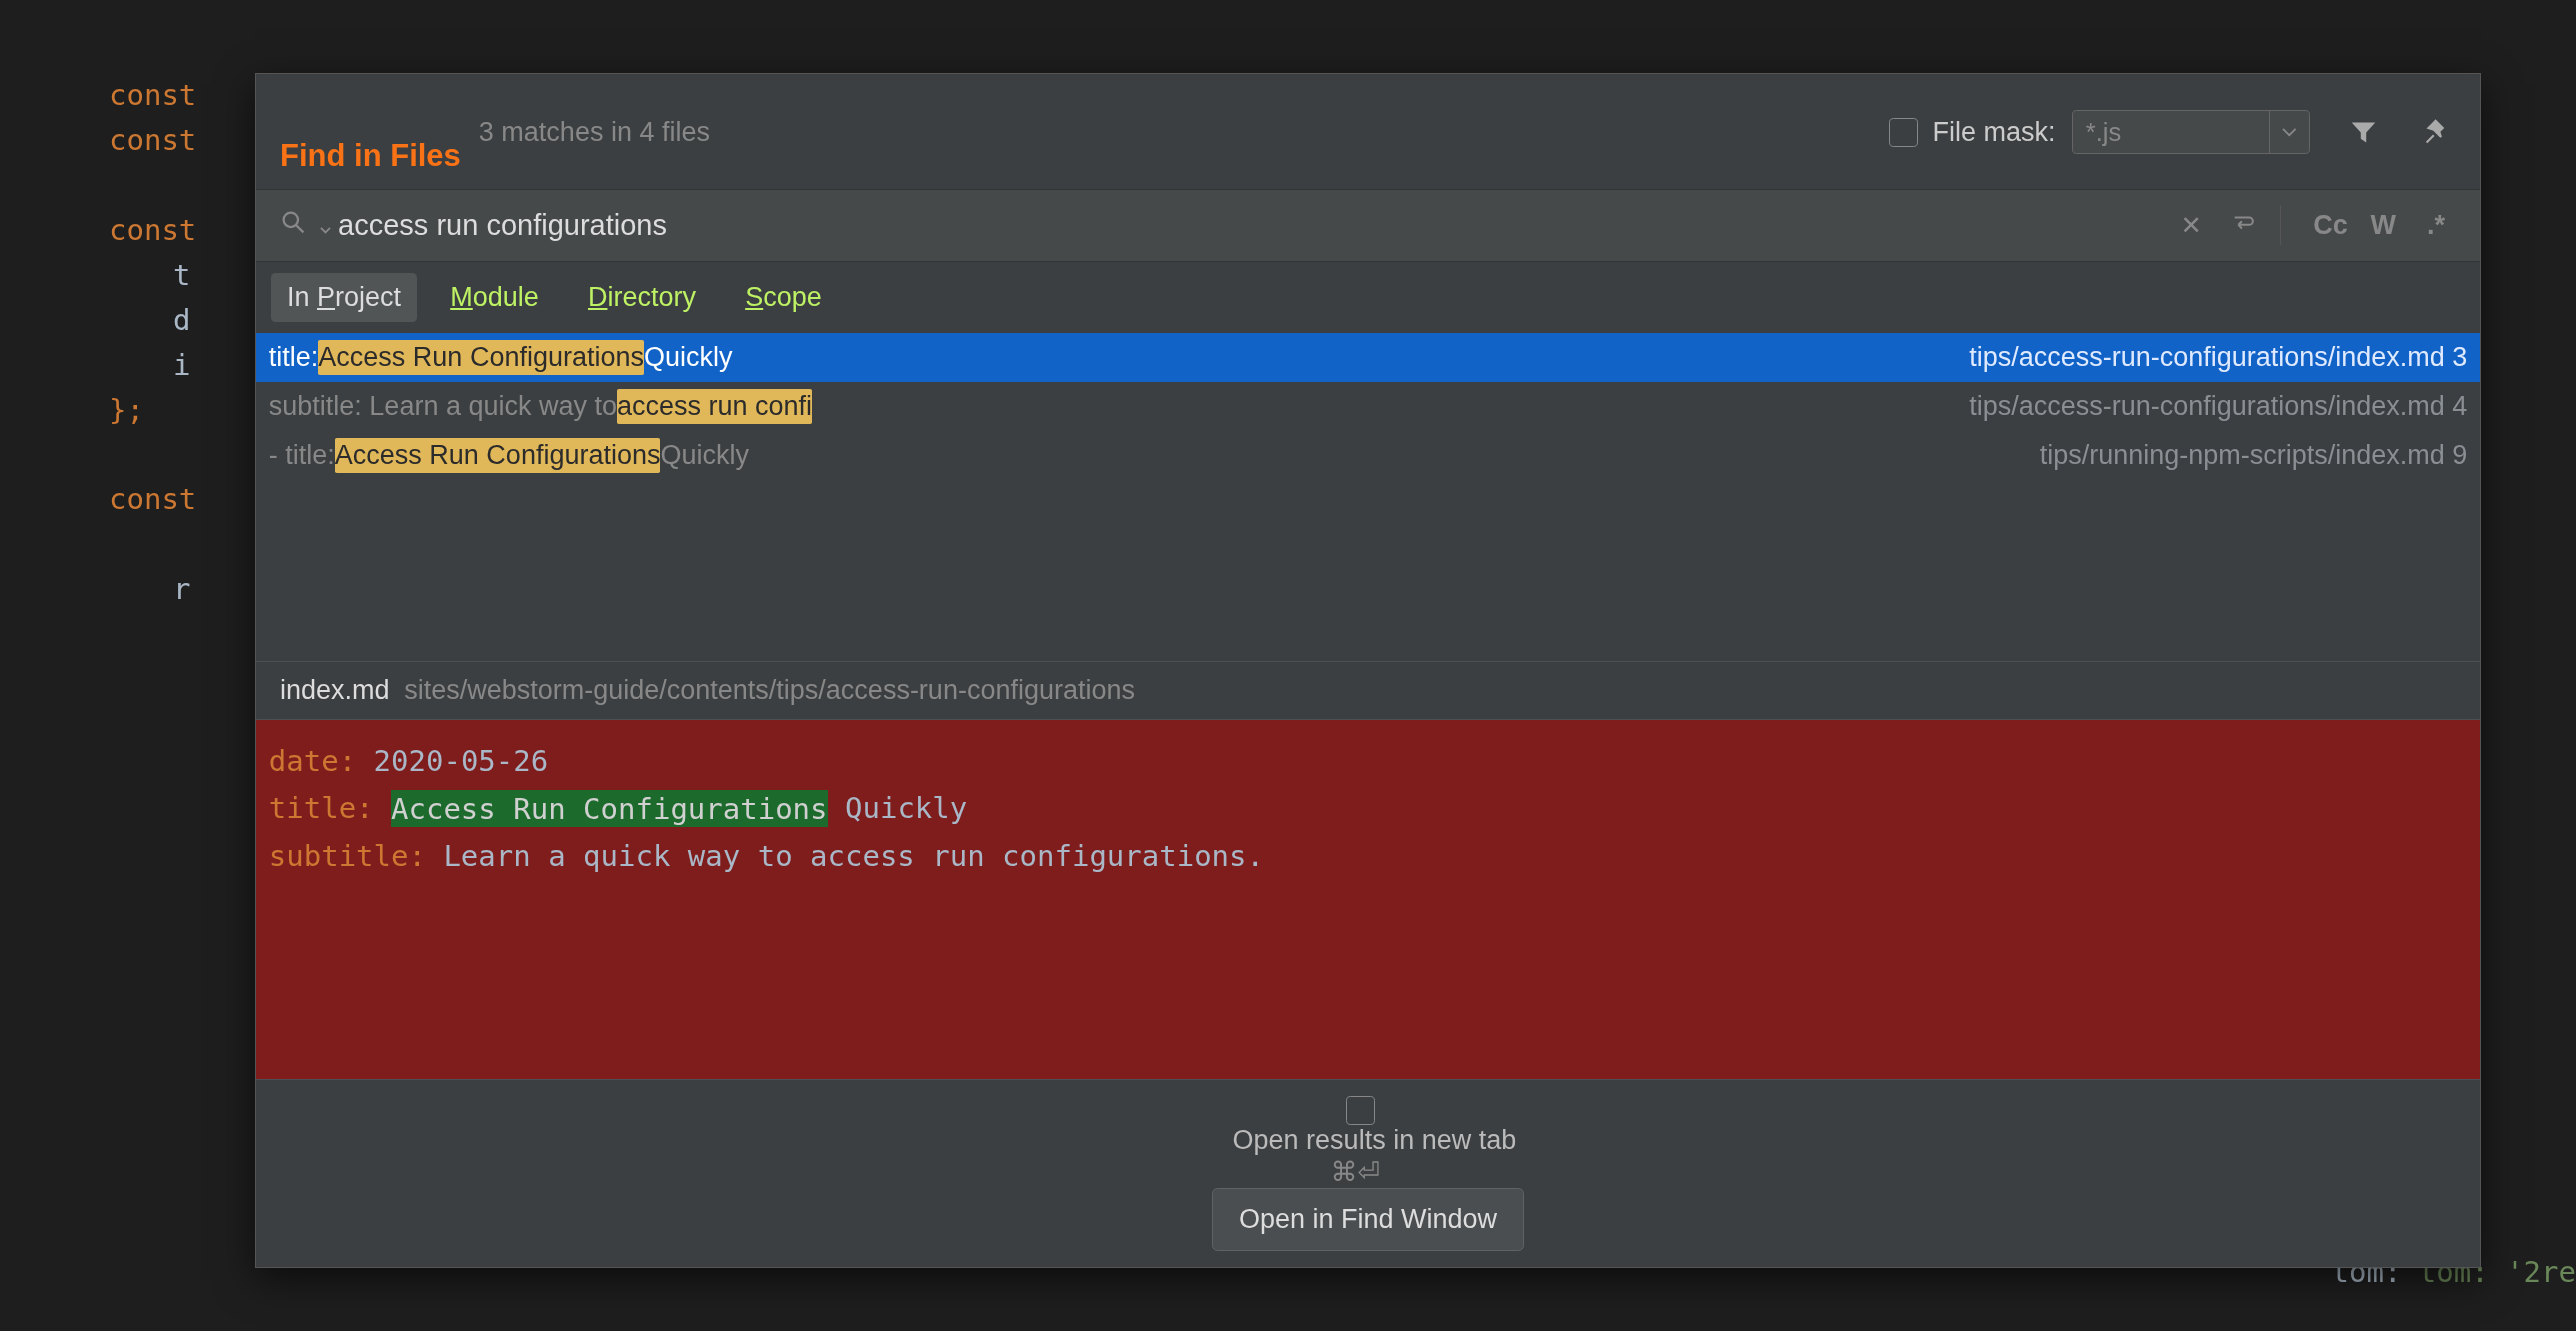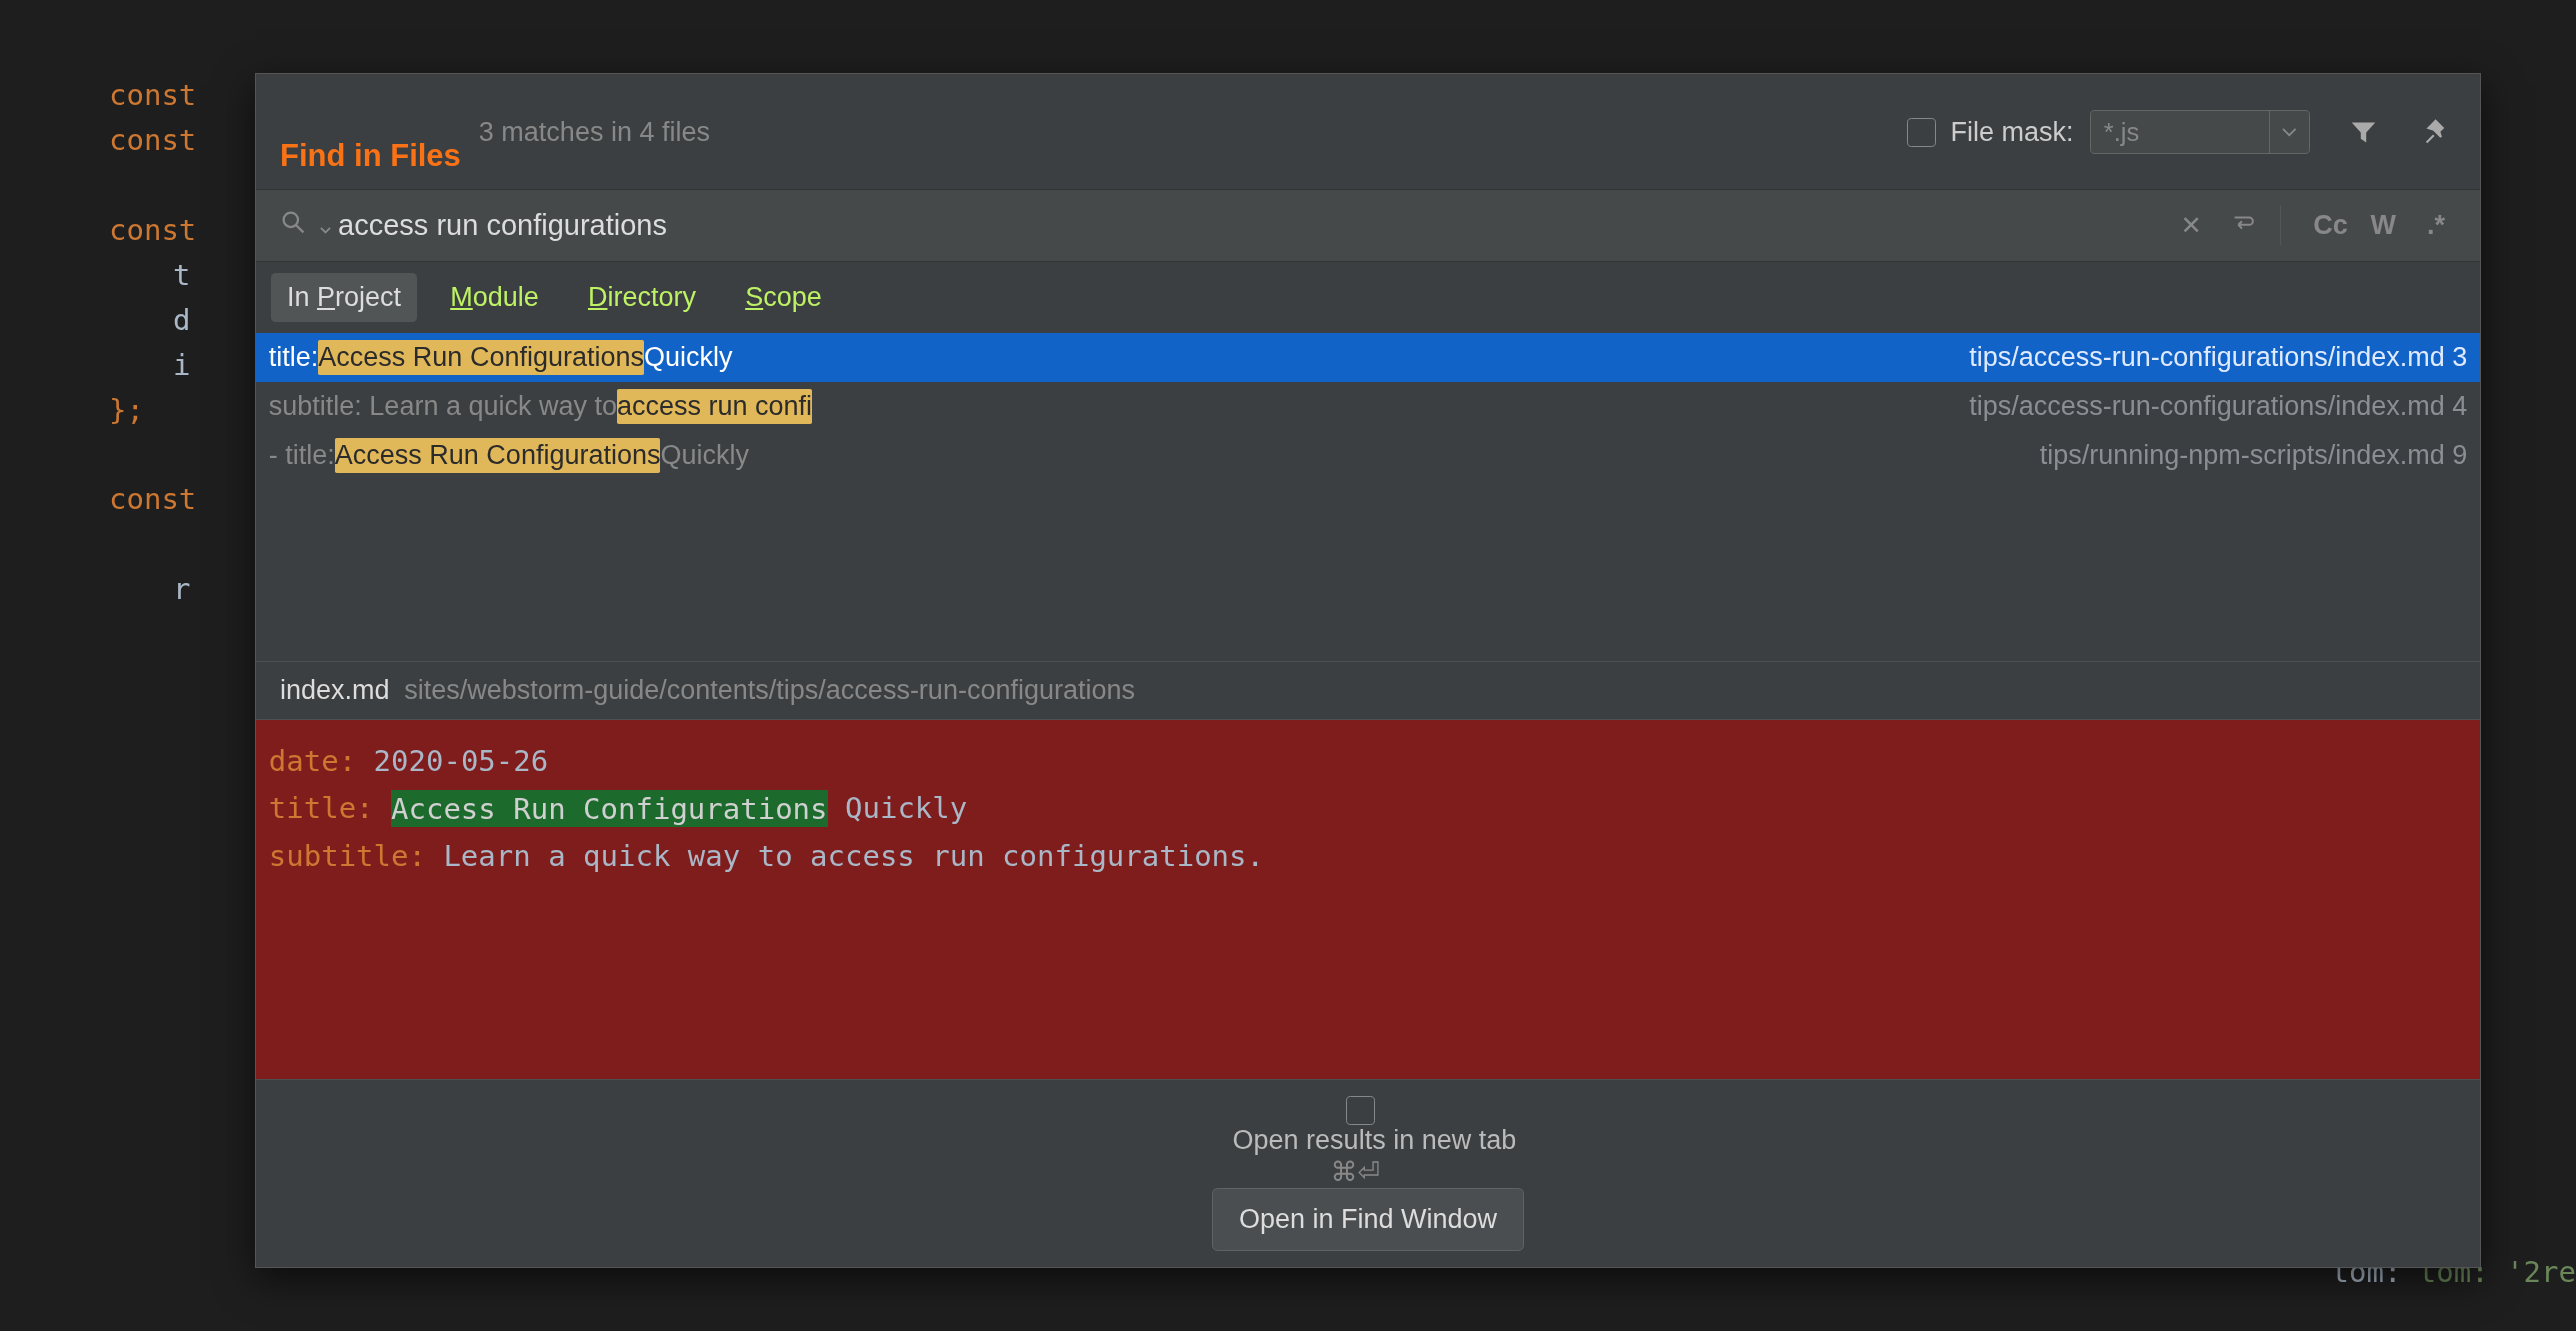--- a/index.html
+++ b/index.html
@@ -75,21 +75,21 @@
   color: #ccc;
   font-size: 27px;
   margin-right: 16.4px;
 }
 .mask-input {
   display: flex;
   align-items: center;
   border: 0.9px solid #666;
   border-radius: 4.6px;
   height: 44px;
-  width: 220px;
+  width: 238px;
   background: #45494a;
 }
 .mask-text {
   flex: 1;
   padding: 0 12.8px;
   color: #888;
   font-size: 25.5px;
 }
 .mask-drop {
   width: 40px;

